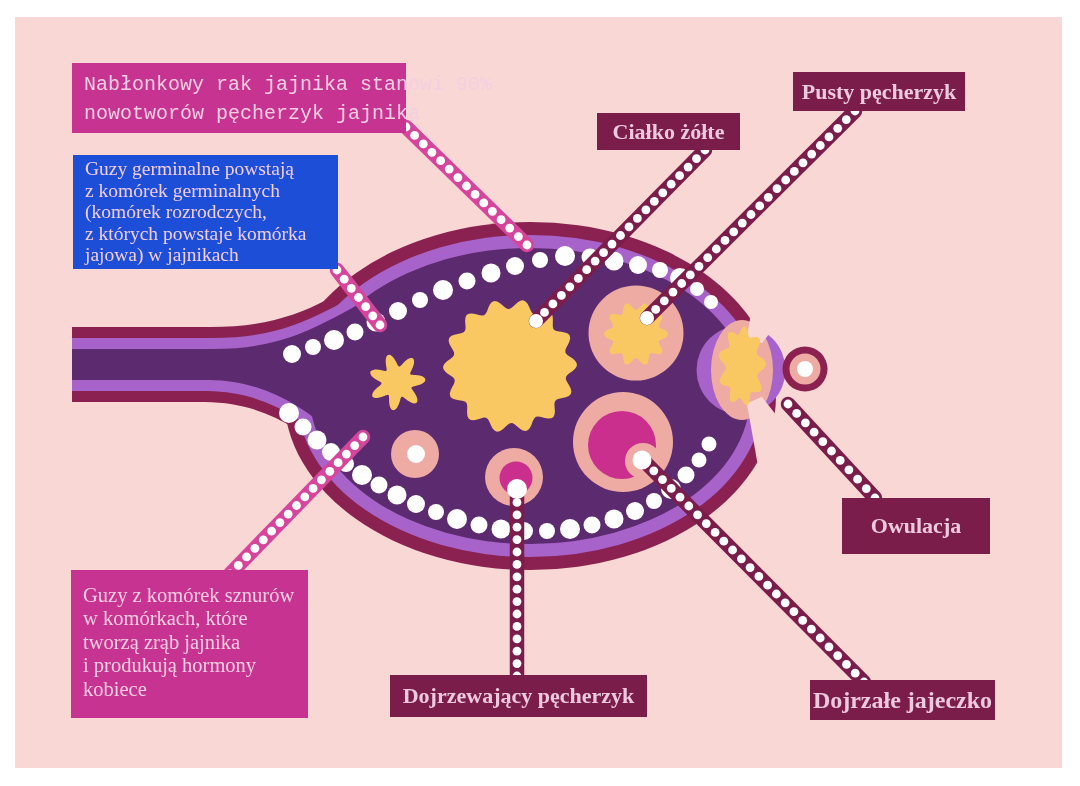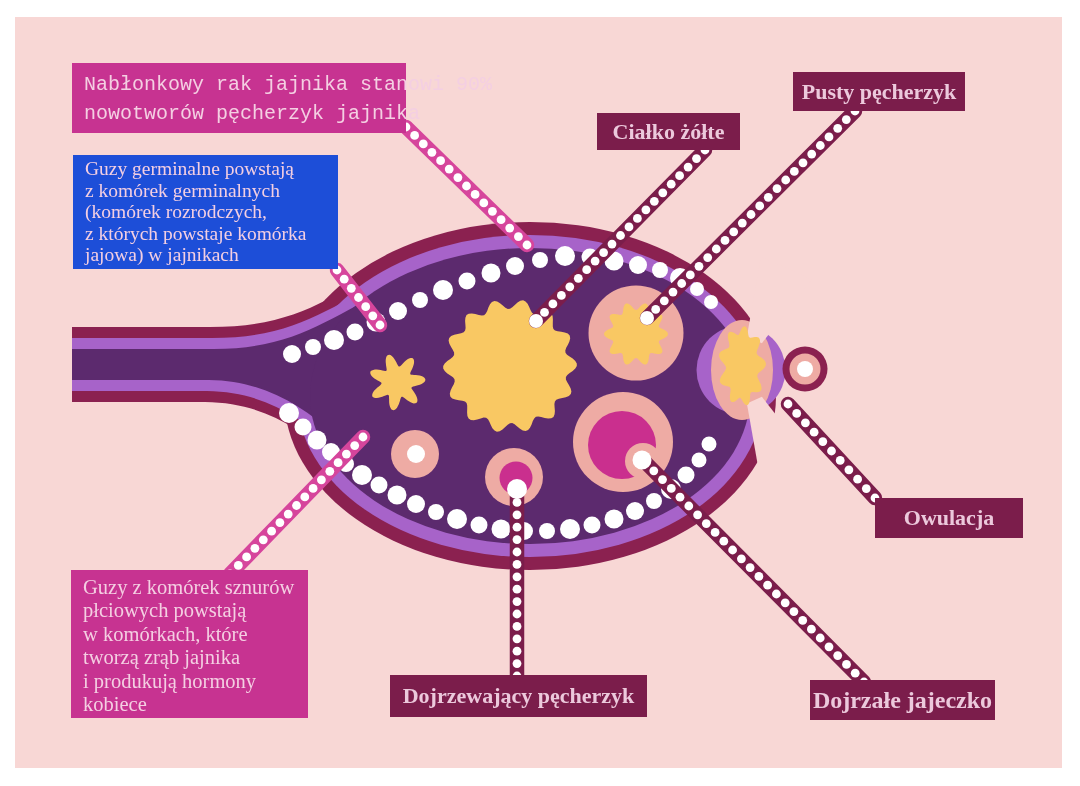--- a/index.html
+++ b/index.html
@@ -243,36 +243,35 @@
   </div>
 
   <div class="note magenta" id="box-germinal" style="left: 73px; top: 155px; width: 265px; height: 114px; font-size: 19.5px; line-height: 21.6px; padding-top: 3px; background: #1d4ed8; color: rgb(244, 207, 226);">
     <div class="ln">Guzy germinalne powstają</div>
     <div class="ln">z komórek germinalnych</div>
     <div class="ln">(komórek rozrodczych,</div>
     <div class="ln">z których powstaje komórka</div>
     <div class="ln">jajowa) w jajnikach</div>
   </div>
 
-  <div class="note magenta" id="box-sexcord" style="left: 71px; top: 570px; width: 237px; height: 148px; font-size: 20.5px; line-height: 23.4px; padding-top: 6px; background: rgb(199, 51, 145); color: rgb(244, 207, 226);">
+  <div class="note magenta" id="box-sexcord" style="left: 71px; top: 570px; width: 237px; height: 148px; font-size: 20.5px; line-height: 23.4px; padding-top: 14px; background: rgb(199, 51, 145); color: rgb(244, 207, 226);">
     <div class="ln">Guzy z komórek sznurów</div>
-    <div class="ln">płciowych powstają</div>
     <div class="ln">w komórkach, które</div>
     <div class="ln">tworzą zrąb jajnika</div>
     <div class="ln">i produkują hormony</div>
     <div class="ln">kobiece</div>
   </div>
 
   <div class="note dark" id="box-corpus" style="left: 597px; top: 113px; width: 143px; height: 37px; font-size: 22px; background: rgb(123, 29, 75); color: rgb(236, 201, 220);">
     <span>Ciałko żółte</span>
   </div>
   <div class="note dark" id="box-empty" style="left: 793px; top: 72px; width: 172px; height: 39px; font-size: 22px; background: rgb(123, 29, 75); color: rgb(236, 201, 220);">
     <span>Pusty pęcherzyk</span>
   </div>
-  <div class="note dark" id="box-ovulation" style="left: 842px; top: 498px; width: 148px; height: 40px; font-size: 22px; background: rgb(123, 29, 75); color: rgb(236, 201, 220); margin-left: 33px;">
+  <div class="note dark" id="box-ovulation" style="left: 842px; top: 498px; width: 148px; height: 56px; font-size: 22px; background: rgb(123, 29, 75); color: rgb(236, 201, 220);">
     <span>Owulacja</span>
   </div>
   <div class="note dark" id="box-maturing" style="left: 390px; top: 675px; width: 257px; height: 42px; font-size: 22px; background: rgb(123, 29, 75); color: rgb(236, 201, 220);">
     <span>Dojrzewający pęcherzyk</span>
   </div>
   <div class="note dark" id="box-mature" style="left: 810px; top: 680px; width: 185px; height: 40px; font-size: 24px; background: rgb(123, 29, 75); color: rgb(236, 201, 220);">
     <span>Dojrzałe jajeczko</span>
   </div>
 </div>
 

